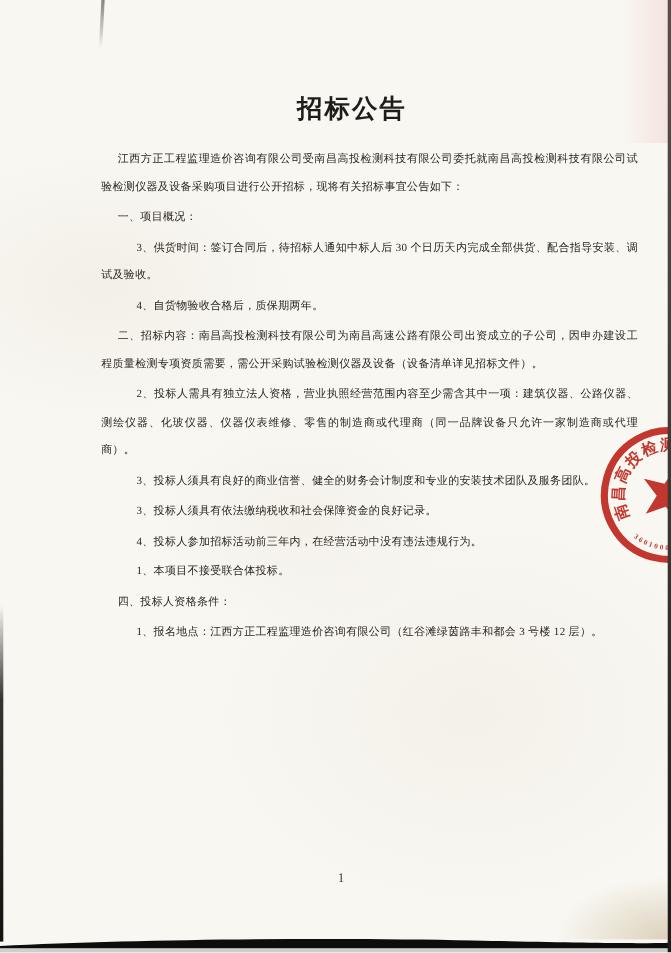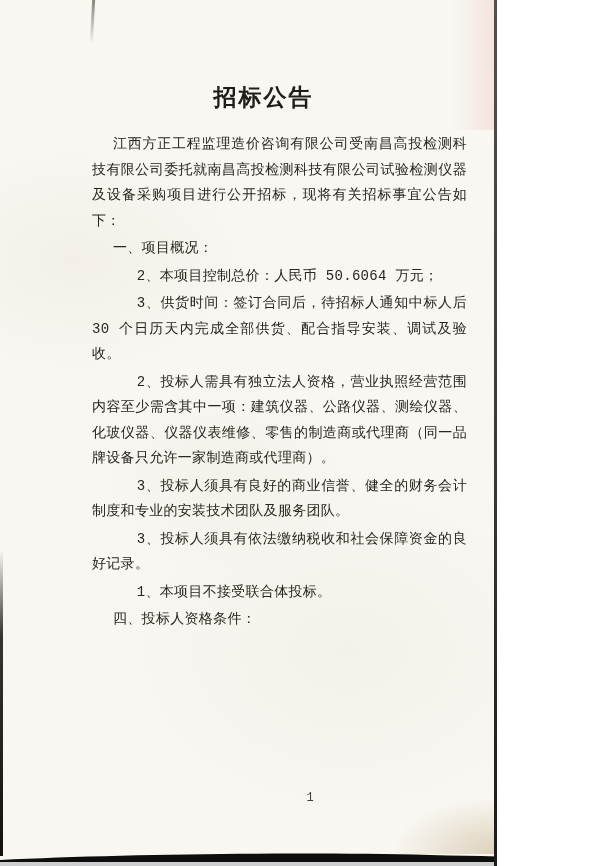--- a/index.html
+++ b/index.html
@@ -1,38 +1,38 @@
 <!DOCTYPE html>
 <html><head>
 <meta charset="utf-8">
 <style>
   html,body{margin:0;padding:0;background:#ffffff;}
   .page{
     position:relative;
-    width:497px;height:866px;
+    width:610px;height:866px;
     overflow:hidden;
     background-color:#f9f7f2;
     background-image:
       radial-gradient(ellipse 300px 200px at 15% 30%, rgba(214,205,188,.18), transparent 60%),
       radial-gradient(ellipse 400px 300px at 70% 75%, rgba(214,205,188,.15), transparent 60%),
       radial-gradient(ellipse 220px 160px at 45% 55%, rgba(205,196,178,.12), transparent 60%);
-    font-family:Liberation Mono, monospace;
+    font-family:Liberation Serif, serif;
     color:#272421;
   }
   .content{margin:84px 30px 0 60px;}
   .title{
     margin:0 0 18px 0;
     text-align:center;
     font-size:23px;line-height:30px;
     font-weight:700;letter-spacing:2px;
     color:#1f1c19;
   }
   .para{
     margin:0 0 2px 32px;
-    font-size:14px;line-height:25.5px;letter-spacing:.3px;
+    font-size:10px;line-height:25.5px;letter-spacing:.3px;
     text-align:justify;
     color:#29251f;
   }
   .indent-1{text-indent:1.5em;}
   .indent-2{text-indent:3.2em;}
   .page-number{
     position:absolute;left:10px;top:791px;width:600px;
     text-align:center;font-size:12px;color:#44403a;
   }
   .seal{
@@ -73,27 +73,30 @@
 <div class="page">
 
   <div class="streak-top"></div>
   <div class="tint-top-right"></div>
 
   <div class="content">
     <h1 class="title">招标公告</h1>
 
     <p class="para indent-1">江西方正工程监理造价咨询有限公司受南昌高投检测科技有限公司委托就南昌高投检测科技有限公司试验检测仪器及设备采购项目进行公开招标，现将有关招标事宜公告如下：</p>
     <p class="para indent-1">一、项目概况：</p>
-    <p class="para indent-2">2、本项目控制总价：人民币 50.6064 万元；</p>
     <p class="para indent-2">3、供货时间：签订合同后，待招标人通知中标人后 30 个日历天内完成全部供货、配合指导安装、调试及验收。</p>
+    <p class="para indent-2">4、自货物验收合格后，质保期两年。</p>
+    <p class="para indent-1">二、招标内容：南昌高投检测科技有限公司为南昌高速公路有限公司出资成立的子公司，因申办建设工程质量检测专项资质需要，需公开采购试验检测仪器及设备（设备清单详见招标文件）。</p>
     <p class="para indent-2">2、投标人需具有独立法人资格，营业执照经营范围内容至少需含其中一项：建筑仪器、公路仪器、测绘仪器、化玻仪器、仪器仪表维修、零售的制造商或代理商（同一品牌设备只允许一家制造商或代理商）。</p>
     <p class="para indent-2">3、投标人须具有良好的商业信誉、健全的财务会计制度和专业的安装技术团队及服务团队。</p>
     <p class="para indent-2">3、投标人须具有依法缴纳税收和社会保障资金的良好记录。</p>
+    <p class="para indent-2">4、投标人参加招标活动前三年内，在经营活动中没有违法违规行为。</p>
     <p class="para indent-2">1、本项目不接受联合体投标。</p>
     <p class="para indent-1">四、投标人资格条件：</p>
+    <p class="para indent-2">1、报名地点：江西方正工程监理造价咨询有限公司（红谷滩绿茵路丰和都会 3 号楼 12 层）。</p>
   </div>
 
   <div class="page-number">1</div>
 
   <svg class="seal" viewBox="-70 -70 140 140" aria-hidden="true">
     <defs>
       <path id="sealTextPath" d="M -29 29 A 41 41 0 1 1 29 29" fill="none"></path>
       <path id="sealCodePath" d="M -21.1 45.3 A 50 50 0 0 0 21.1 45.3" fill="none"></path>
     </defs>
     <g transform="rotate(15)">

